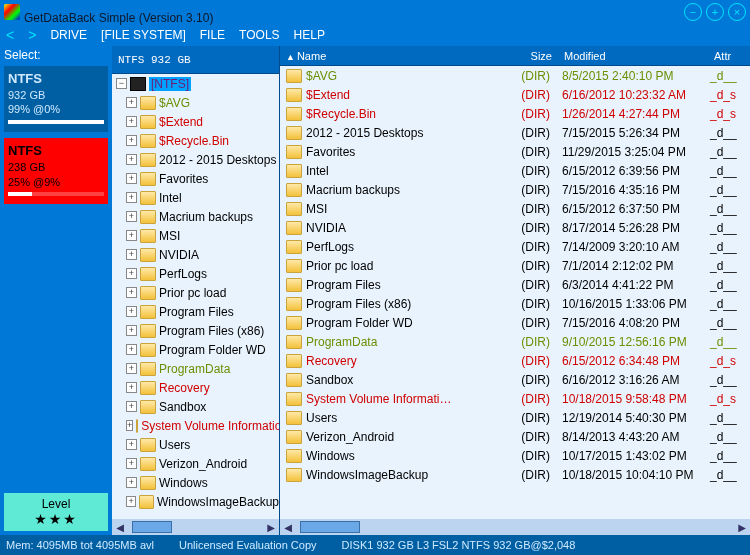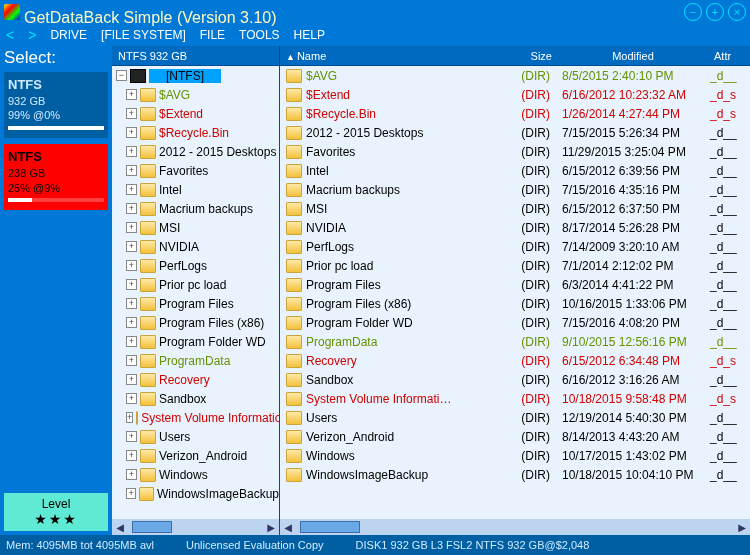--- a/index.html
+++ b/index.html
@@ -1,46 +1,46 @@
 <!DOCTYPE html>
 <html><head>
 <meta charset="utf-8">
 <style>
 * { margin: 0; padding: 0; box-sizing: border-box; font-family: "Segoe UI", Arial, sans-serif; }
 body { width: 750px; height: 555px; background: #0078d7; overflow: hidden; position: relative; }
 .titlebar { height: 24px; background: #0078d7; display: flex; align-items: center; padding: 0 4px; }
 .titlebar .appicon { width: 16px; height: 16px; margin-right: 4px; background: linear-gradient(135deg,#ff0,#f00,#0f0,#00f); border-radius: 2px; }
-.titlebar .title { color: #fef9c3; font-size: 16px; flex: 1; margin-top: 12px; }
+.titlebar .title { color: #0f172a; font-size: 12px; flex: 1; margin-top: 12px; }
 .winbtn { width: 18px; height: 18px; border: 1.5px solid #00e5ff; border-radius: 50%; margin-left: 4px; color:#00e5ff; display:flex;align-items:center;justify-content:center;font-size:11px;line-height:1;cursor:pointer;}
 .toolbar { height: 22px; background: #0078d7; display: flex; align-items: center; padding: 0 6px; gap: 14px; }
 .toolbar .nav { color: #00e5ff; font-size: 14px; cursor: pointer; }
 .toolbar .menu { color: #fff; font-size: 12px; cursor: pointer; }
 .main { display: flex; height: calc(555px - 24px - 22px - 20px); }
 .leftcol { width: 112px; background: #0078d7; color: #fff; padding: 2px 4px 4px 4px; display:flex; flex-direction:column; }
-.leftcol .selectlbl { font-size: 17px; margin-bottom:4px;}
+.leftcol .selectlbl { font-size: 12px; margin-bottom:4px;}
 .volbox { padding: 4px 4px 8px 4px; margin-bottom: 6px; font-size: 11px; line-height:1.35; position:relative;}
 .volbox .fs { font-size:13px; font-weight:bold; }
 .volbox .bar { height:4px; background:rgba(255,255,255,.25); margin-top:3px; position:relative;}
 .volbox .bar::after{content:"";position:absolute;left:0;top:0;bottom:0;background:#fff;width:100%;}
 .volbox.red .bar::after{width:25%;}
 .vol-blue { background:#005fa3; color:#cfeaff;}
 .vol-red { background:#ff0000; color:#000;}
 .levelbox { background:#5eead4; color:#000; text-align:center; font-size:12px; padding:4px 0; margin-top:auto;}
 .levelbox .stars{font-size:14px;letter-spacing:2px;}
 .treecol { width: 168px; background: #0086e6; display:flex; flex-direction:column; border-right:1px solid #004b8d;}
-.treehdr { height:20px; background:#006ac1; color:#fff; font-size:11px; padding:3px 6px; border-bottom:1px solid #004b8d; display:flex;align-items:center;}
+.treehdr { height:28px; background:#006ac1; color:#fff; font-size:11px; padding:3px 6px; border-bottom:1px solid #004b8d; display:flex;align-items:center;font-family:Liberation Mono, monospace;}
 .treebody { flex:1; overflow:hidden; background:#e8f3fd; font-size:12px; color:#000;}
 .treerow { display:flex; align-items:center; height:19px; padding-left:4px; white-space:nowrap;}
 .treerow .exp { width:11px;height:11px;border:1px solid #888;background:#fff;font-size:9px;line-height:9px;text-align:center;margin-right:3px;color:#444;cursor:pointer;}
 .treerow .exp.minus::before{content:"−";}
 .treerow .exp.plus::before{content:"+";}
 .treerow .ico { width:16px;height:14px;margin-right:3px; position:relative;}
 .treerow .ico.folder{background:linear-gradient(#ffe9a8,#f3c13a);border:1px solid #caa43a;border-radius:1px;}
 .treerow .ico.disk{background:#222;border:1px solid #000;}
-.treerow.sel .lbl{background:#00a2ff;color:#000000;padding:0 17px;}
+.treerow.sel .lbl{background:#00a2ff;color:#701a75;padding:0 2px;}
 .lbl.green{color:#6a8f00;}
 .lbl.red{color:#d00000;}
 .hscroll{height:16px;background:#bcd4f0;display:flex;align-items:center;}
 .hscroll .arrow{width:16px;text-align:center;color:#336;font-size:10px;cursor:pointer;}
 .hscroll .thumb{height:12px;background:#6aa8e8;border:1px solid #3a6fa8;flex:0 0 40px;margin-left:4px;}
 .hscroll .track{flex:1;}
 .listcol { flex:1; background:#b91c1c; display:flex; flex-direction:column;}
 .listhdr { height:20px; background:#006ac1; display:flex; color:#fff; font-size:11px; align-items:center; border-bottom:1px solid #004b8d;}
 .listhdr .col{padding:0 6px;}
 .listhdr .sorticon{font-size:9px;margin-right:2px;}
@@ -48,25 +48,25 @@
 .lrow{display:flex;align-items:center;height:19px;white-space:nowrap;}
 .lrow .ico{width:16px;height:14px;margin:0 4px 0 6px;background:linear-gradient(#ffe9a8,#f3c13a);border:1px solid #caa43a;border-radius:1px;}
 .lrow .name{flex:0 0 208px;overflow:hidden;text-overflow:ellipsis;}
 .lrow .size{flex:0 0 42px;text-align:right;padding-right:6px;}
 .lrow .mod{flex:0 0 150px;padding-left:6px;}
 .lrow .attr{flex:0 0 34px;padding-left:4px;}
 .lrow.green{color:#6a8f00;}
 .lrow.red{color:#d00000;}
 .filterbar{height:20px;background:#006ac1;display:flex;align-items:center;color:#fff;font-size:11px;padding:0 6px;gap:8px;}
 .cb{width:12px;height:12px;background:#fff;border:1px solid #004b8d;display:inline-block;margin-right:3px;vertical-align:middle;}
-.statusbar{height:20px;background:#005fa3;display:flex;align-items:center;color:#cfeaff;font-size:11px;padding:0 6px;gap:32px;}
+.statusbar{height:20px;background:#005fa3;display:flex;align-items:center;color:#cfeaff;font-size:11px;padding:0 6px;gap:25px;}
 .filterbar .statustxt{margin-left:auto;padding-left:10px;border-left:1px solid #338;}
 .col-name{flex:0 0 236px;}
 .col-size{flex:0 0 42px;text-align:right;}
-.col-mod{flex:0 0 150px;text-align:center;}
+.col-mod{flex:0 0 150px;}
 .col-attr{flex:0 0 34px;}
 </style>
 </head>
 <body>
 
 <div class="titlebar">
   <div class="appicon"></div>
   <div class="title">GetDataBack Simple (Version 3.10)</div>
   <div class="winbtn">−</div>
   <div class="winbtn">+</div>

